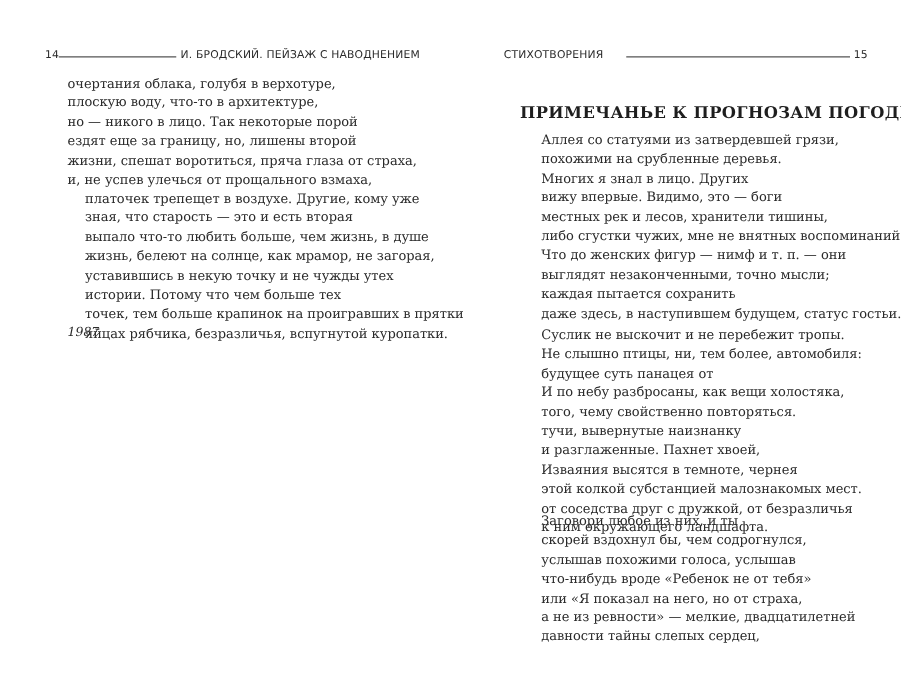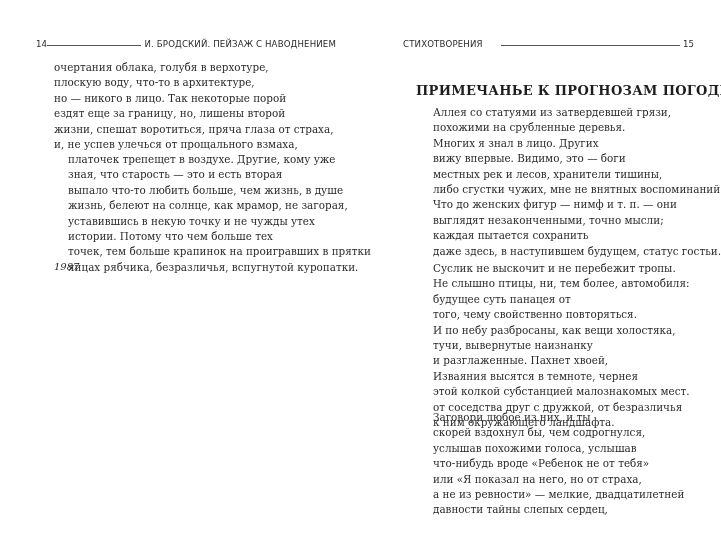--- a/index.html
+++ b/index.html
@@ -139,22 +139,22 @@
     <span class="line">Что до женских фигур — нимф и т. п. — они</span>
     <span class="line">выглядят незаконченными, точно мысли;</span>
     <span class="line">каждая пытается сохранить</span>
     <span class="line">даже здесь, в наступившем будущем, статус гостьи.</span>
   </div>
 
   <div class="stanza right-s2">
     <span class="line">Суслик не выскочит и не перебежит тропы.</span>
     <span class="line">Не слышно птицы, ни, тем более, автомобиля:</span>
     <span class="line">будущее суть панацея от</span>
+    <span class="line">И по небу разбросаны, как вещи холостяка,</span>
     <span class="line">того, чему свойственно повторяться.</span>
-    <span class="line">И по небу разбросаны, как вещи холостяка,</span>
     <span class="line">тучи, вывернутые наизнанку</span>
     <span class="line">и разглаженные. Пахнет хвоей,</span>
     <span class="line">Изваяния высятся в темноте, чернея</span>
     <span class="line">этой колкой субстанцией малознакомых мест.</span>
     <span class="line">от соседства друг с дружкой, от безразличья</span>
     <span class="line">к ним окружающего ландшафта.</span>
   </div>
 
   <div class="stanza right-s3">
     <span class="line">Заговори любое из них, и ты</span>

